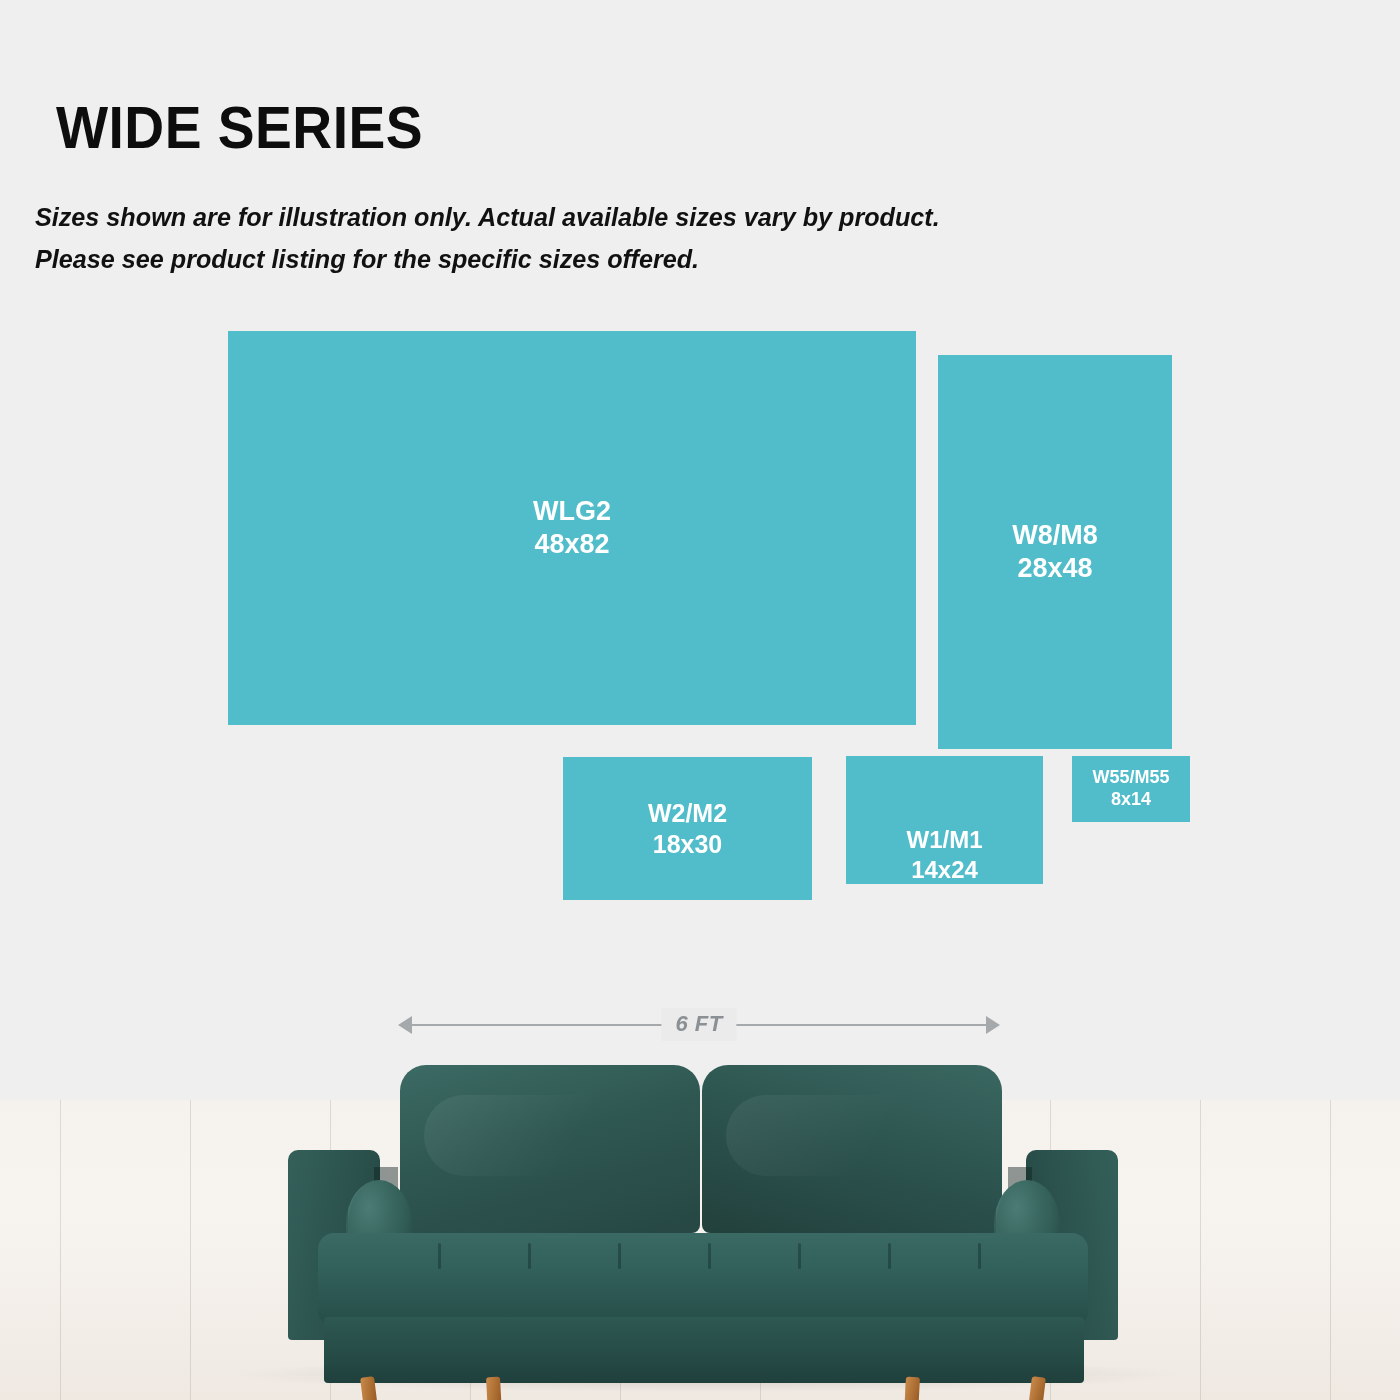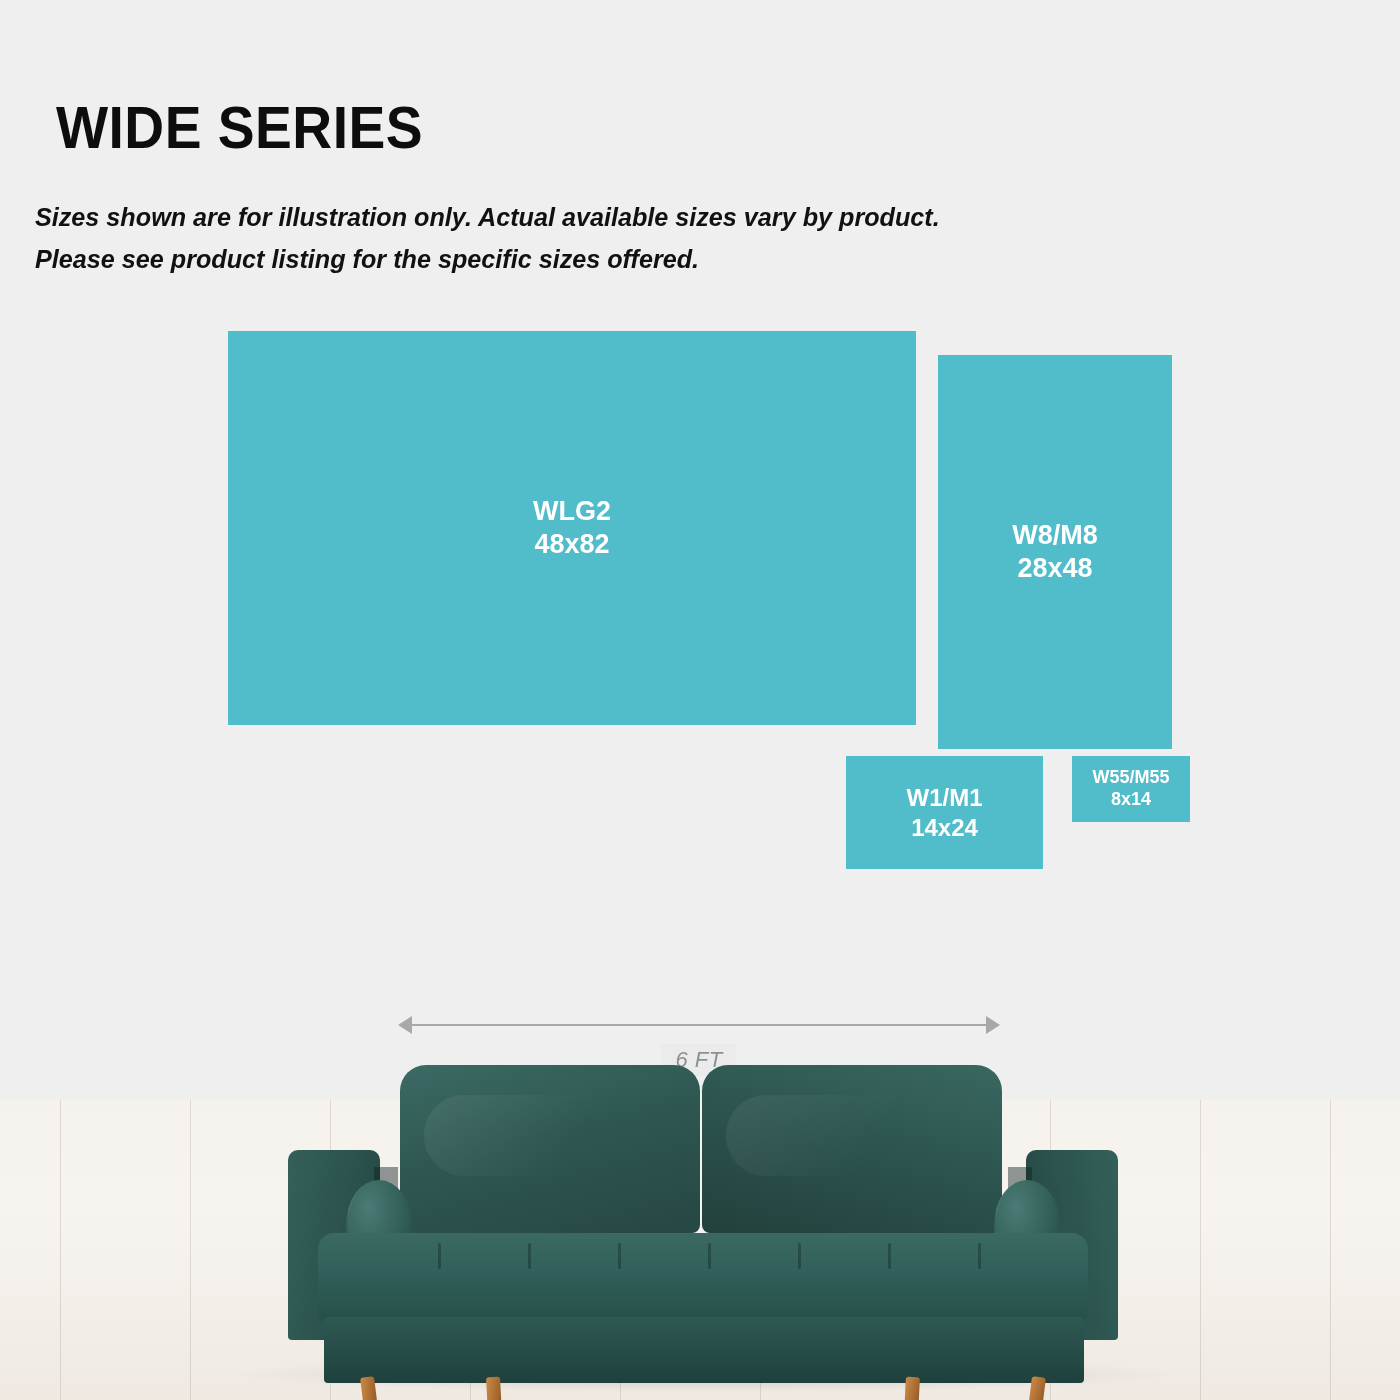--- a/index.html
+++ b/index.html
@@ -66,21 +66,21 @@
     font-weight: 700;
   }
   .size-box .sz-name { display: block; white-space: nowrap; }
   .size-box .sz-dims { display: block; white-space: nowrap; }
 
   
   #box-wlg2   { left: 228px; top: 331px;  width: 688px; height: 394px; font-size: 27px; text-align: center; }
   #box-w8m8   { left: 938px; top: 331px;  width: 234px; height: 394px; font-size: 27px; margin-top: 24px; }
   #box-w3m3   { left: 210px; top: 756px;  width: 327px; height: 188px; font-size: 25px; }
   #box-w2m2   { left: 563px; top: 757px;  width: 249px; height: 143px; font-size: 25px; }
-  #box-w1m1   { left: 846px; top: 756px;  width: 197px; height: 113px; font-size: 24px; }
+  #box-w1m1   { left: 846px; top: 756px;  width: 197px; height: 128px; font-size: 24px; justify-content: flex-end; }
   #box-w55m55 { left: 1072px; top: 756px; width: 118px; height: 66px;  font-size: 18px; }
 
   
   .scale-bar {
     position: absolute;
     left: 398px;
     top: 1008px;
     width: 602px;
     height: 34px;
   }
@@ -102,26 +102,25 @@
   .arrow-head.left  { left: 0;  border-right: 14px solid #a5a9ac; }
   .arrow-head.right { right: 0; border-left: 14px solid #a5a9ac; }
   .scale-label {
     position: absolute;
     left: 50%;
     top: 0;
     transform: translateX(-50%);
     background: #ebebeb;
     padding: 4px 14px 6px 14px;
     font-size: 22px;
-    font-weight: 400;
+    font-weight: 700;
     font-style: italic;
     color: #8b9094;
     letter-spacing: 0.5px;
     line-height: 1.05;
-    margin-top: 36px;
   }
 
   
   .floor {
     position: absolute;
     left: 0;
     bottom: 0;
     width: 1400px;
     height: 300px;
     background: linear-gradient(180deg, #f5f2ee 0%, #f7f4f0 35%, #efe9e2 100%);
@@ -276,20 +275,24 @@
     <span class="sz-name">WLG2</span>
     <span class="sz-dims">48x82</span>
   </div>
 
   <div class="size-box" id="box-w8m8">
     <span class="sz-name">W8/M8</span>
     <span class="sz-dims">28x48</span>
   </div>
 
 
+  <div class="size-box" id="box-w2m2">
+    <span class="sz-name">W2/M2</span>
+    <span class="sz-dims">18x30</span>
+  </div>
 
   <div class="size-box" id="box-w1m1">
     <span class="sz-name">W1/M1</span>
     <span class="sz-dims">14x24</span>
   </div>
 
   <div class="size-box" id="box-w55m55">
     <span class="sz-name">W55/M55</span>
     <span class="sz-dims">8x14</span>
   </div>

